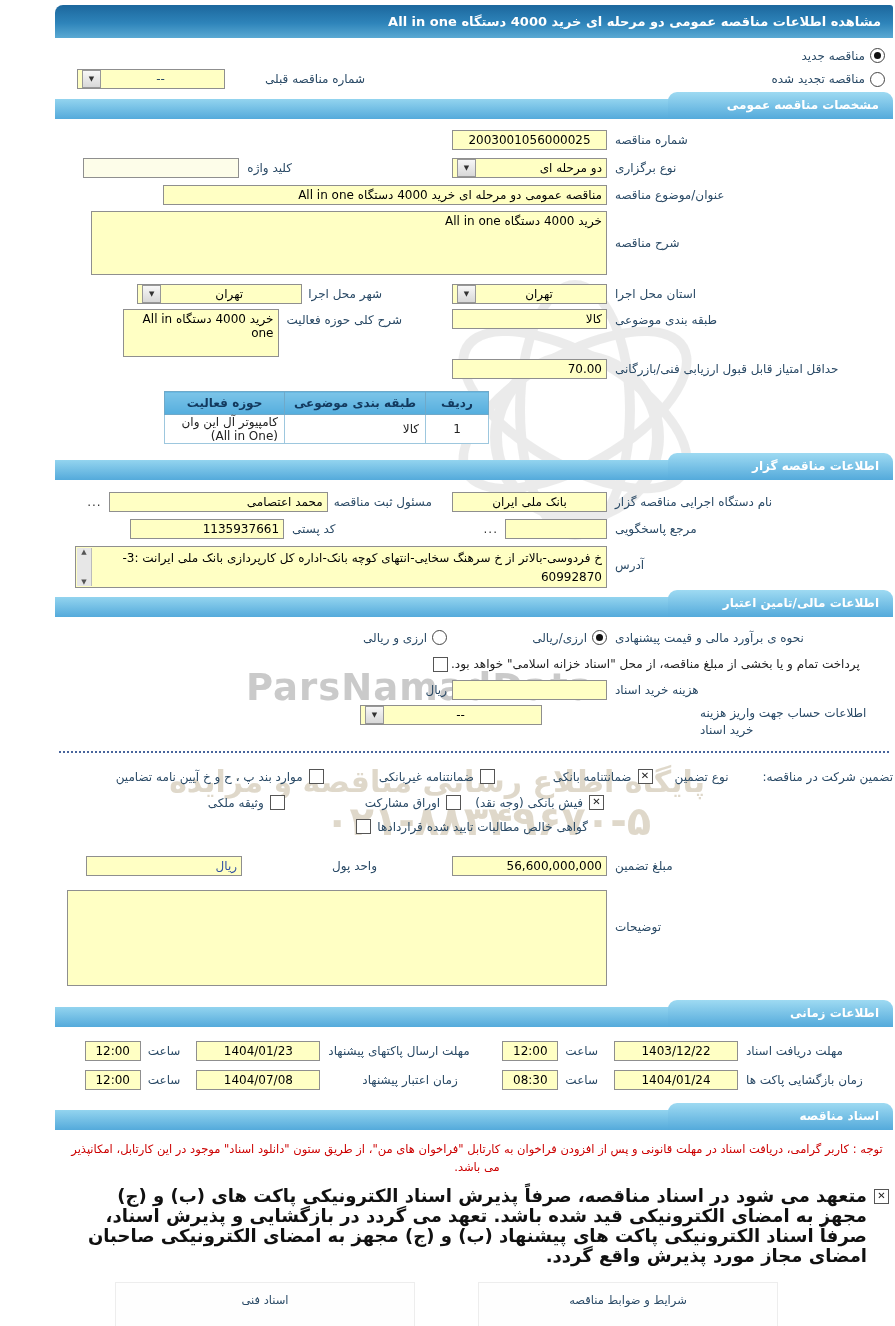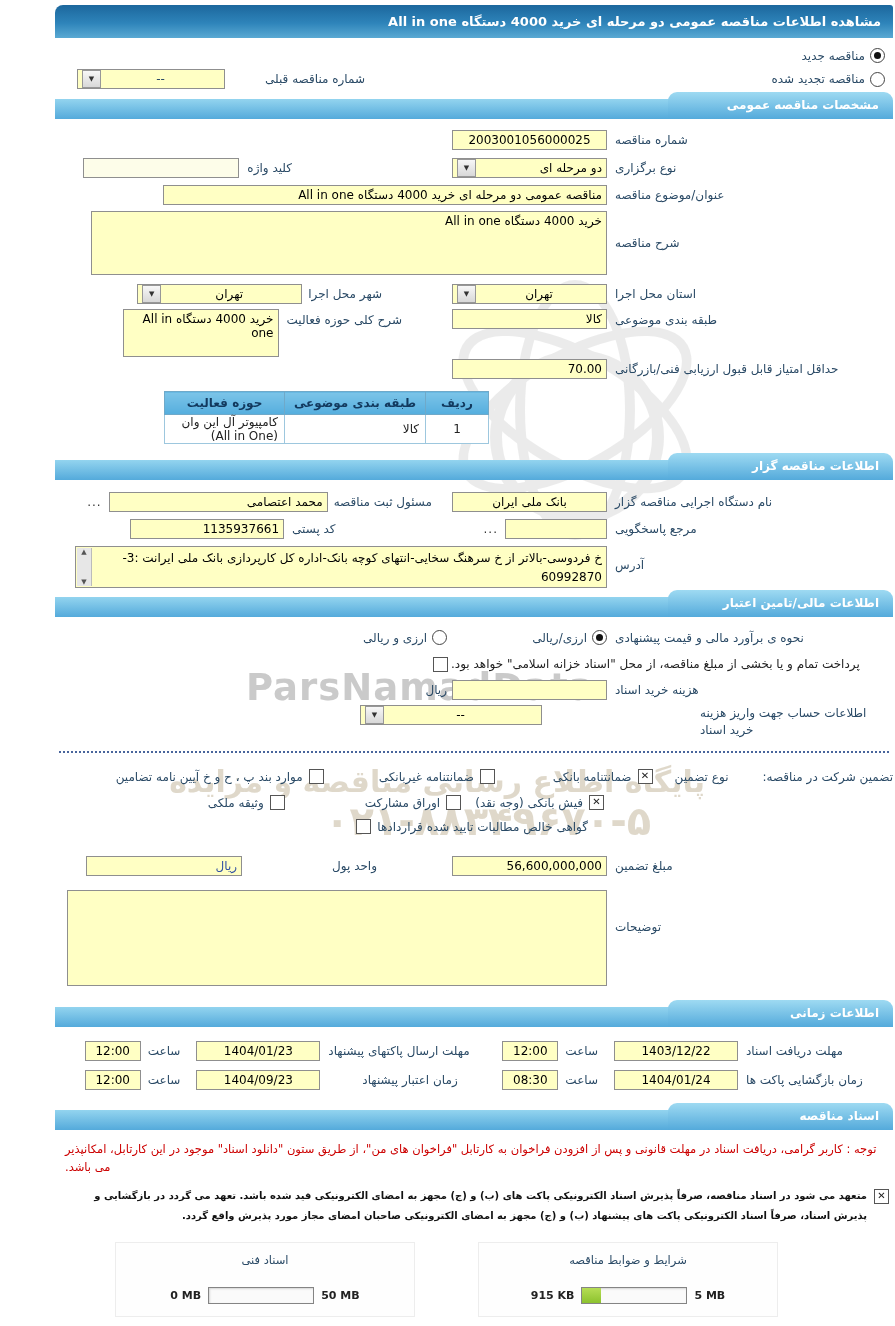--- a/index.html
+++ b/index.html
@@ -52,23 +52,23 @@
   .morelink{color:#333;margin-right:7px;letter-spacing:1px;}
   .dotsep{border-top:2px dotted #49659c;margin:0 4px;}
   .tablewrap{width:325px;margin:12px 404px 0 auto;}
   table.cat{border-collapse:collapse;width:100%;font-size:12px;}
   table.cat th{background:linear-gradient(180deg,#7cc4e8,#55aede);color:#12395e;font-weight:bold;
                border:1px solid #6fa9c9;height:22px;padding:0 6px;}
   table.cat td{background:#fff;border:1px solid #9dc7de;height:22px;padding:0 6px;color:#222;}
   .addrspin{position:absolute;left:1px;top:1px;bottom:1px;width:14px;background:#e7e7e7;
             border-right:1px solid #bbb;display:flex;flex-direction:column;
             justify-content:space-between;align-items:center;font-size:7px;color:#555;}
-  .notice{margin:10px 4px 0 10px;color:#cc0000;font-size:11.5px;line-height:18px;text-align:left;}
+  .notice{margin:10px 4px 0 10px;color:#cc0000;font-size:11.5px;line-height:18px;text-align:center;}
   .commit{display:flex;margin:10px 4px 0 10px;}
-  .commit p{margin:0 7px 0 0;font-weight:bold;font-size:10px;line-height:20px;text-align:right;color:#111;}
+  .commit p{margin:0 7px 0 0;font-weight:bold;font-size:18px;line-height:20px;text-align:right;color:#111;}
   .uploads{display:flex;flex-wrap:wrap;margin:16px 115px 0 60px;justify-content:space-between;}
   .upanel{width:300px;border:1px solid #ededed;background:#fefefe;padding:10px 8px 12px;
           box-sizing:border-box;margin-bottom:26px;}
   .upanel .ulabel{text-align:center;color:#2a4a66;font-size:11.5px;margin-bottom:20px;}
   .meter{display:flex;align-items:center;justify-content:center;direction:ltr;gap:7px;}
   .meter .mlbl{font-size:11px;font-weight:bold;color:#222;}
   .bar{width:104px;height:15px;border:1px solid #848484;background:#fafafa;
        box-shadow:inset 1px 1px 2px rgba(0,0,0,.15);}
   .fill{height:100%;background:linear-gradient(180deg,#b6dd55,#8cc22e);}
 </style>
@@ -338,21 +338,21 @@
     <span class="flabel" style="width:155px;min-width:155px;">زمان بازگشایی پاکت ها</span>
     <div class="box w124 c-center">
         <span class="num">1404/01/24</span>
       </div>
     <span class="slbl" style="margin-right:16px;">ساعت</span>
     <div class="box w56 c-center" style="margin-right:7px;">
         <span class="num">08:30</span>
       </div>
     <span class="flabel" style="width:166px;min-width:166px;margin-right:16px;padding-left:42px;">زمان اعتبار پیشنهاد</span>
     <div class="box w124 c-center">
-        <span class="num">1404/09/23</span>
+        <span class="num">1404/07/08</span>
       </div>
     <span class="slbl" style="margin-right:16px;">ساعت</span>
     <div class="box w56 c-center" style="margin-right:7px;">
         <span class="num">12:00</span>
       </div>
   </div>
 
   <div class="secwrap" style="margin-top:13px;">
     <div class="secbar"></div>
     <div class="sectab">اسناد مناقصه</div>

